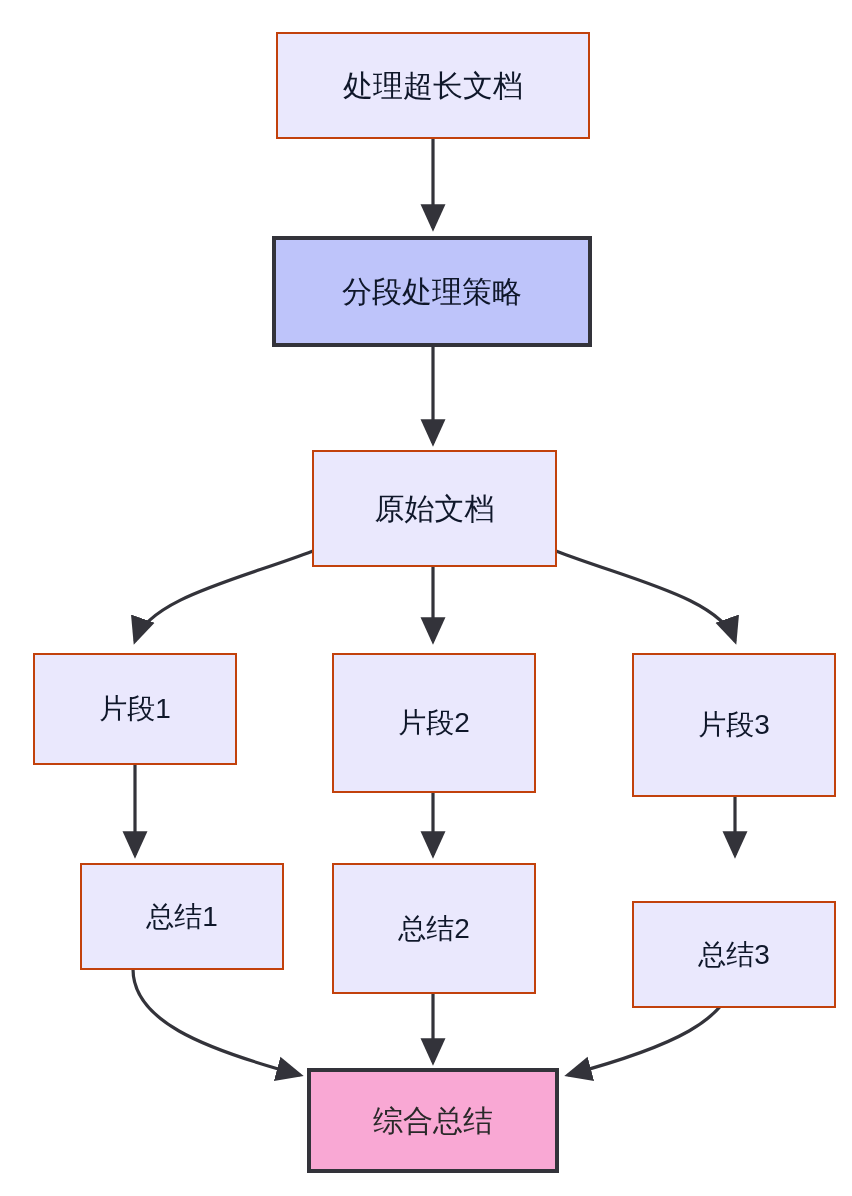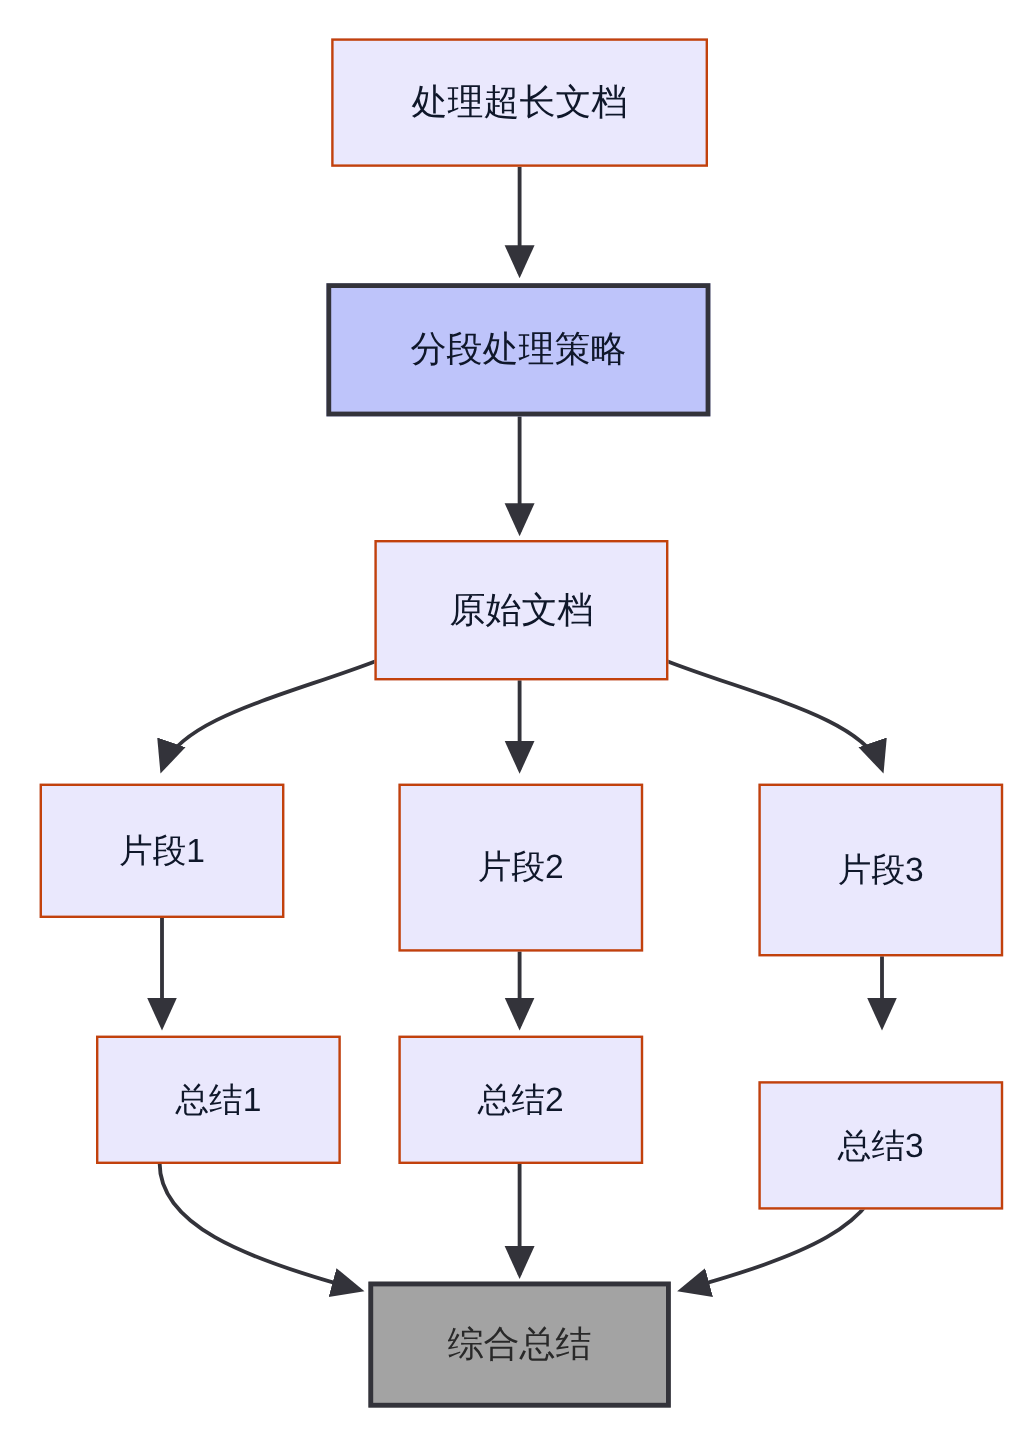--- a/index.html
+++ b/index.html
@@ -47,21 +47,21 @@
     color: #0f172a;
   }
   
   .node-strategy {
     background: #bec4fa;
     border: 4px solid #33333a;
     color: #0f172a;
   }
   
   .node-final {
-    background: #a3a3a3;
+    background: #f9a8d4;
     border: 4px solid #33333a;
     color: #292929;
   }
   .fs-big { font-size: 30px; }
   .fs-mid { font-size: 28px; }
 </style>
 </head>
 <body>
 
 <div id="flow-root">
@@ -117,21 +117,21 @@
   </div>
 
   <div class="node node-default" style="left:632px; top:653px; width:204px; height:144px;">
     <span class="node-label fs-mid">片段3</span>
   </div>
 
   <div class="node node-default" style="left:33px; top:863px; width:204px; height:107px;margin-left:47px;">
     <span class="node-label fs-mid">总结1</span>
   </div>
 
-  <div class="node node-default" style="left:332px; top:863px; width:204px; height:107px;">
+  <div class="node node-default" style="left:332px; top:863px; width:204px; height:131px;">
     <span class="node-label fs-mid">总结2</span>
   </div>
 
   <div class="node node-default" style="left:632px; top:901px; width:204px; height:107px;">
     <span class="node-label fs-mid">总结3</span>
   </div>
 
   <div class="node node-final" style="left:307px; top:1068px; width:252px; height:105px;">
     <span class="node-label fs-big">综合总结</span>
   </div>

